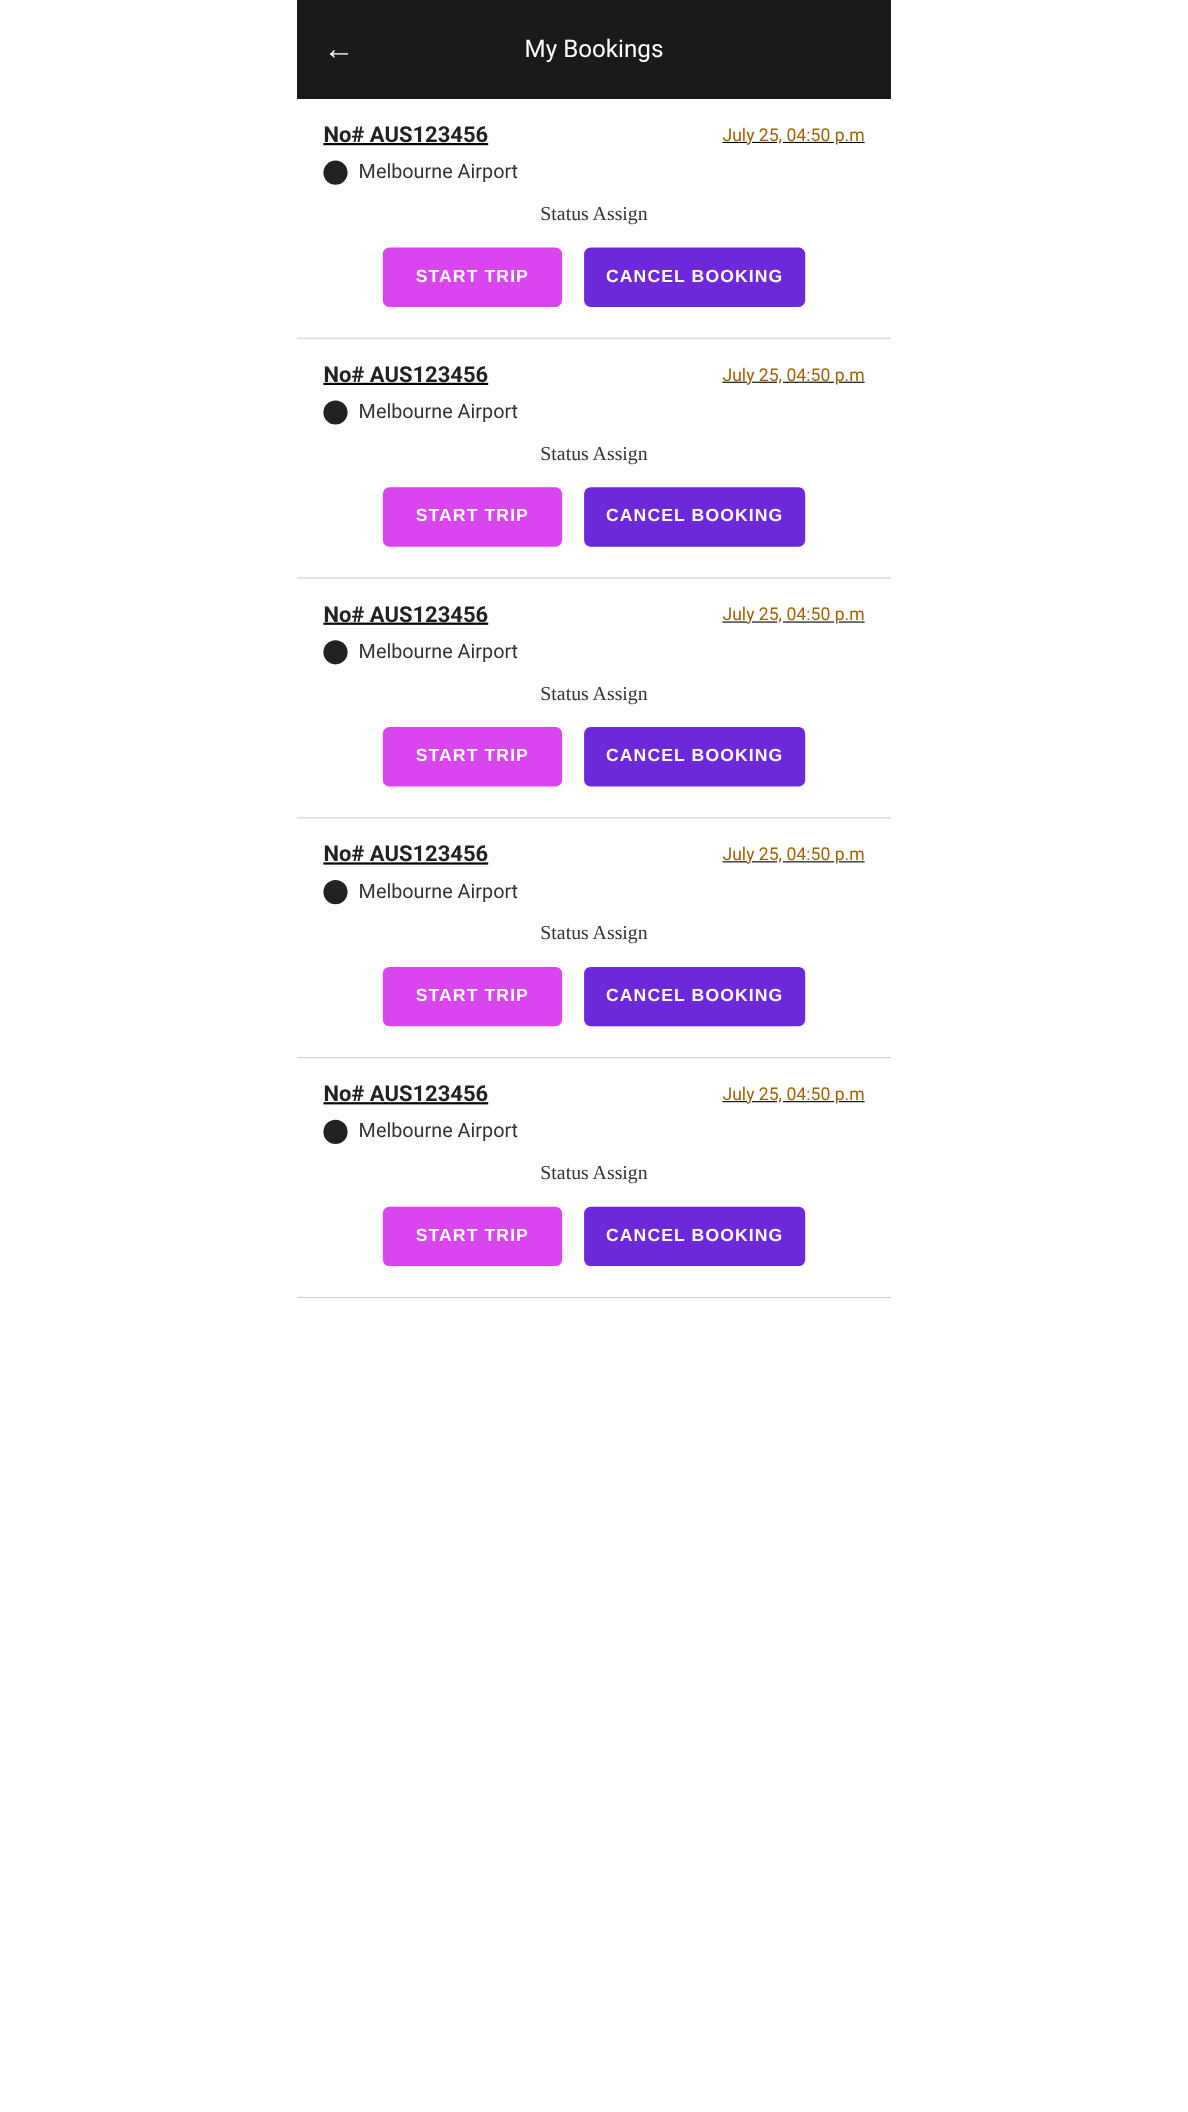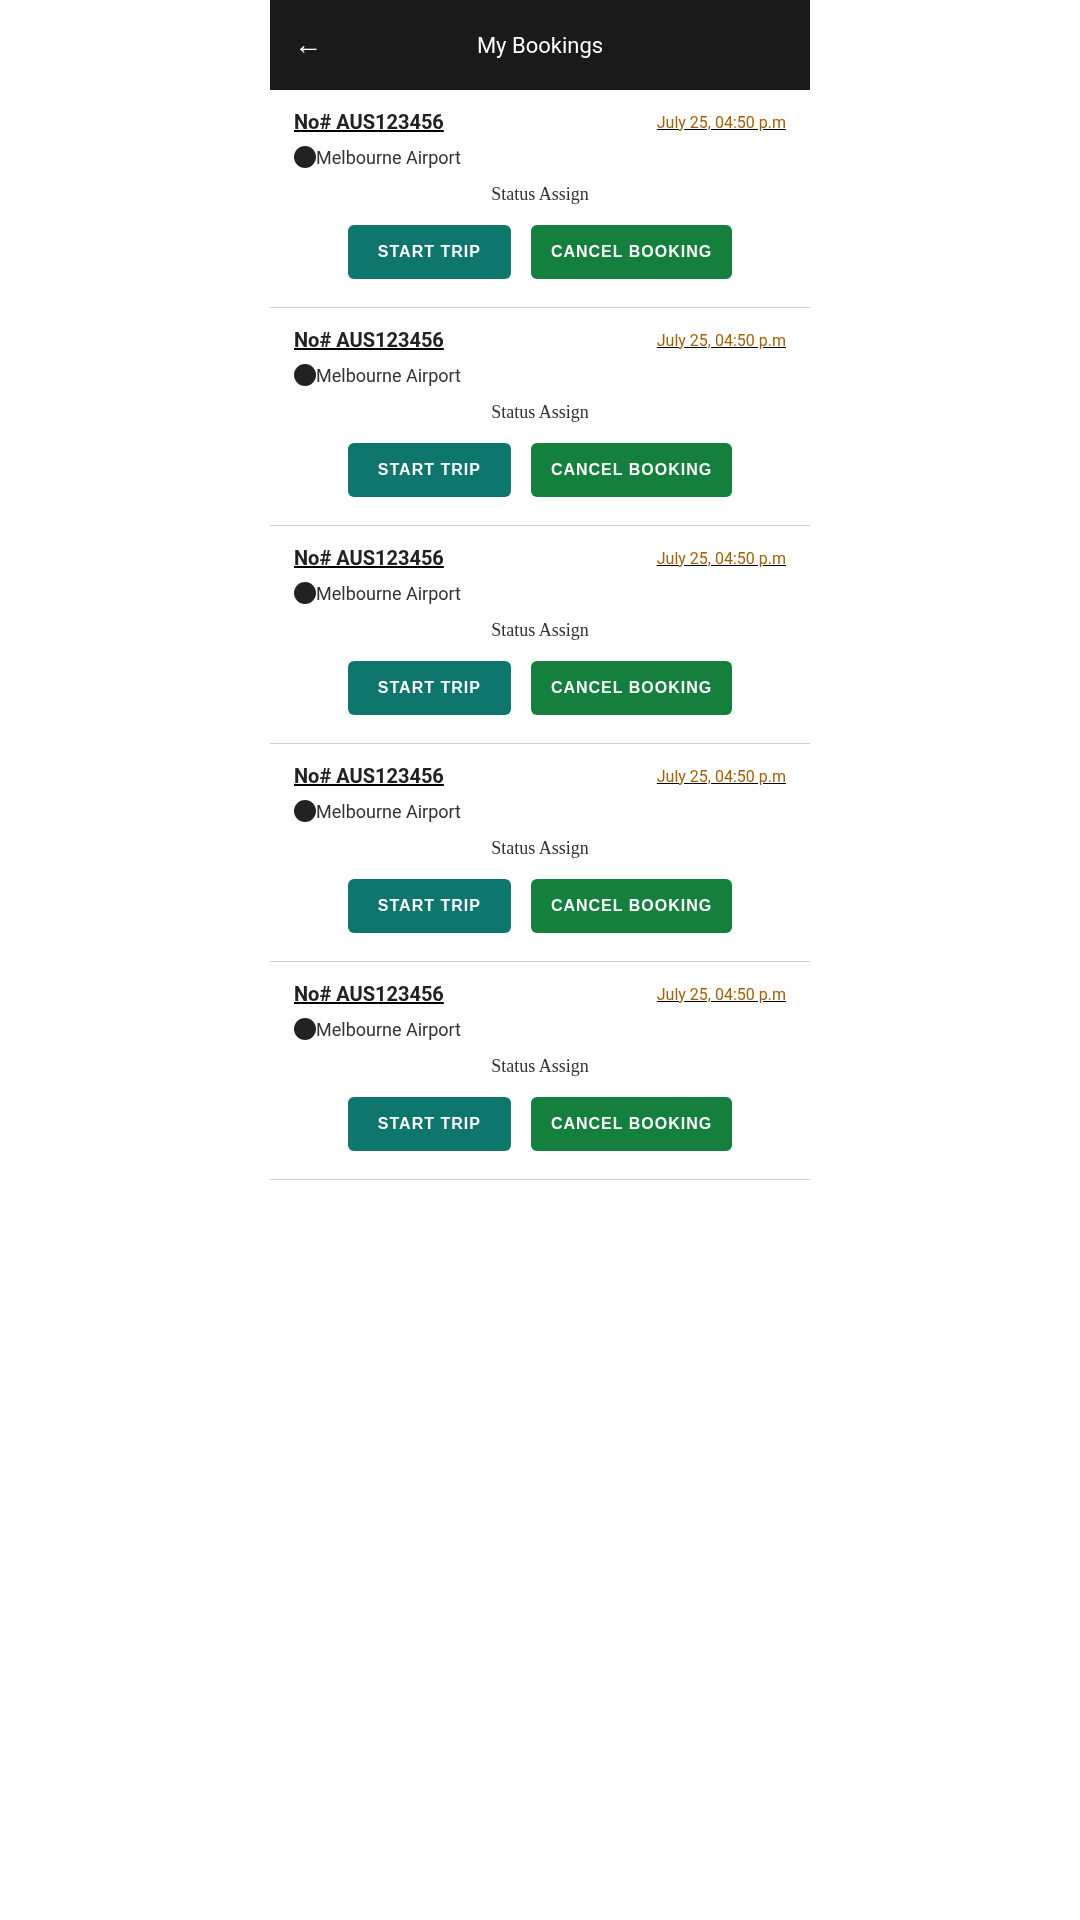--- a/index.html
+++ b/index.html
@@ -70,21 +70,21 @@
       color: #222222;
     }
 
     .booking-date {
       font-size: 16px;
       color: #a16207;
     }
 
     .booking-location {
       display: flex;
-      align-items: center;
+      gap: 10px;
       margin-bottom: 16px;
     }
 
     .location-dot {
       width: 22px;
       height: 22px;
       background: #222222;
       border-radius: 50%;
       flex-shrink: 0;
     }
@@ -103,35 +103,35 @@
       font-family: Liberation Serif, serif;
     }
 
     .booking-actions {
       display: flex;
       justify-content: center;
       gap: 20px;
     }
 
     .btn-start-trip {
-      background: #0f766e;
+      background: #d946ef;
       color: #ffffff;
       border: none;
       border-radius: 6px;
       padding: 18px 30px;
       font-size: 16px;
       font-weight: 700;
       letter-spacing: 1px;
       cursor: pointer;
       min-width: 160px;
       text-transform: uppercase;
     }
 
     .btn-cancel-booking {
-      background: #15803d;
+      background: #6d28d9;
       color: #ffffff;
       border: none;
       border-radius: 6px;
       padding: 18px 20px;
       font-size: 16px;
       font-weight: 700;
       letter-spacing: 1px;
       cursor: pointer;
       min-width: 160px;
       text-transform: uppercase;

